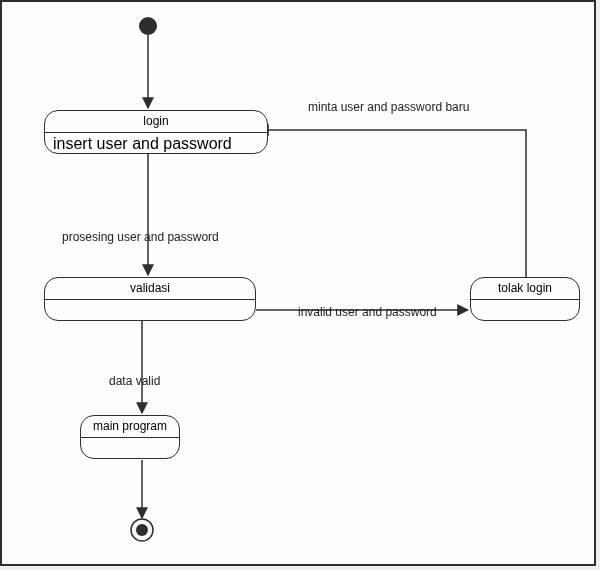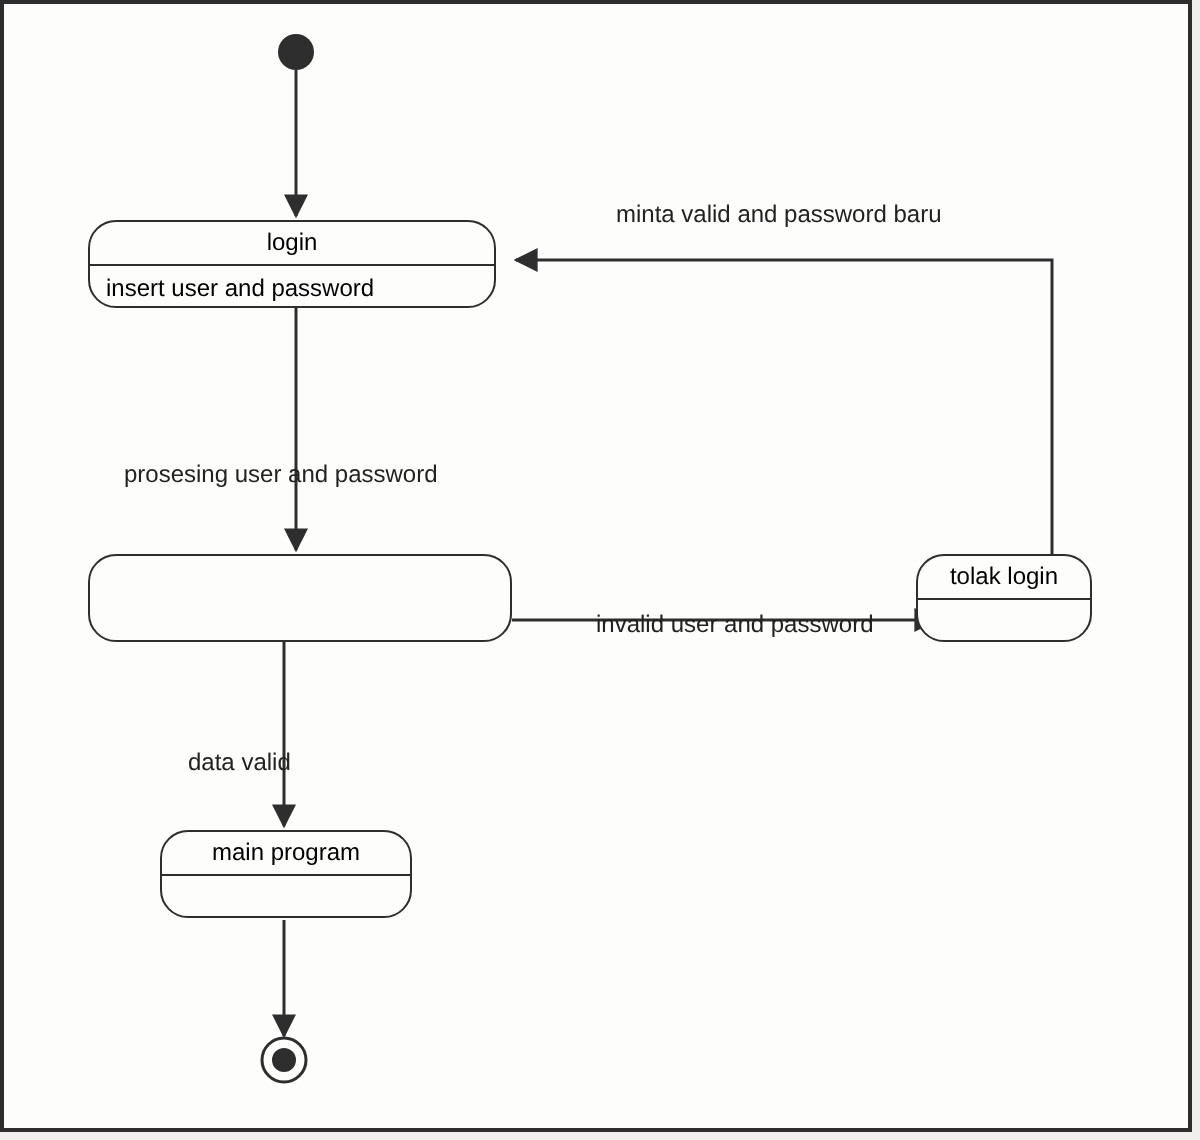--- a/index.html
+++ b/index.html
@@ -1,20 +1,20 @@
 <!DOCTYPE html>
 <html><head>
 <meta charset="utf-8">
 <style>
   html,body{margin:0;padding:0}
   body{background:#f1efed;font-family:Arial,Helvetica,sans-serif}
   .frame{position:relative;width:596px;height:566px;border:2px solid #2e2e2e;background:#fdfdfc;margin:0;box-sizing:border-box}
   .state{position:absolute;border:1.5px solid #2e2e2e;border-radius:14px;background:#fdfdfc;box-sizing:border-box;overflow:hidden}
   .state .title{text-align:center;font-size:12px;padding:3px 6px 4px;border-bottom:1px solid #2e2e2e;line-height:14px}
-  .state .body{font-size:12px;padding:4px 8px 6px;line-height:14px}
+  .state .body{font-size:16px;padding:4px 8px 6px;line-height:14px}
   .label{position:absolute;font-size:12px;color:#222;white-space:nowrap}
   svg{position:absolute;left:0;top:0}
 </style>
 </head>
 <body>
 
 <div class="frame">
 
   <svg width="596" height="566">
     <defs>
@@ -34,35 +34,36 @@
     <polyline points="524,275 524,128 256,128" fill="none" stroke="#2e2e2e" stroke-width="1.5" marker-end="url(#arrow)"></polyline>
 
     <line x1="140" y1="319" x2="140" y2="411" stroke="#2e2e2e" stroke-width="1.5" marker-end="url(#arrow)"></line>
 
     <line x1="140" y1="458" x2="140" y2="516" stroke="#2e2e2e" stroke-width="1.5" marker-end="url(#arrow)"></line>
 
     <circle cx="140" cy="528" r="11" fill="none" stroke="#2e2e2e" stroke-width="1.5"></circle>
     <circle cx="140" cy="528" r="6" fill="#2e2e2e"></circle>
   </svg>
 
-  <div class="state" style="left:42px;top:108px;width:204px;height:44px">
+  <div class="state" style="left:42px;top:108px;width:224px;height:44px">
     <div class="title">login</div>
     <div class="body">insert user and password</div>
   </div>
 
   <div class="state" style="left:42px;top:275px;width:212px;height:44px">
+    <div class="title">validasi</div>
   </div>
 
-  <div class="state" style="left:456px;top:275px;width:88px;height:44px">
+  <div class="state" style="left:468px;top:275px;width:110px;height:44px">
     <div class="title">tolak login</div>
   </div>
 
-  <div class="state" style="left:78px;top:413px;width:126px;height:44px">
+  <div class="state" style="left:78px;top:413px;width:100px;height:44px">
     <div class="title">main program</div>
     <div class="body"></div>
   </div>
 
   <div class="label" style="left:296px;top:303px">invalid user and password</div>
   <div class="label" style="left:60px;top:228px">prosesing user and password</div>
-  <div class="label" style="left:306px;top:98px">minta valid and password baru</div>
-  <div class="label" style="left:92px;top:372px">data valid</div>
+  <div class="label" style="left:306px;top:98px">minta user and password baru</div>
+  <div class="label" style="left:107px;top:372px">data valid</div>
 
 </div>
 
 </body></html>

